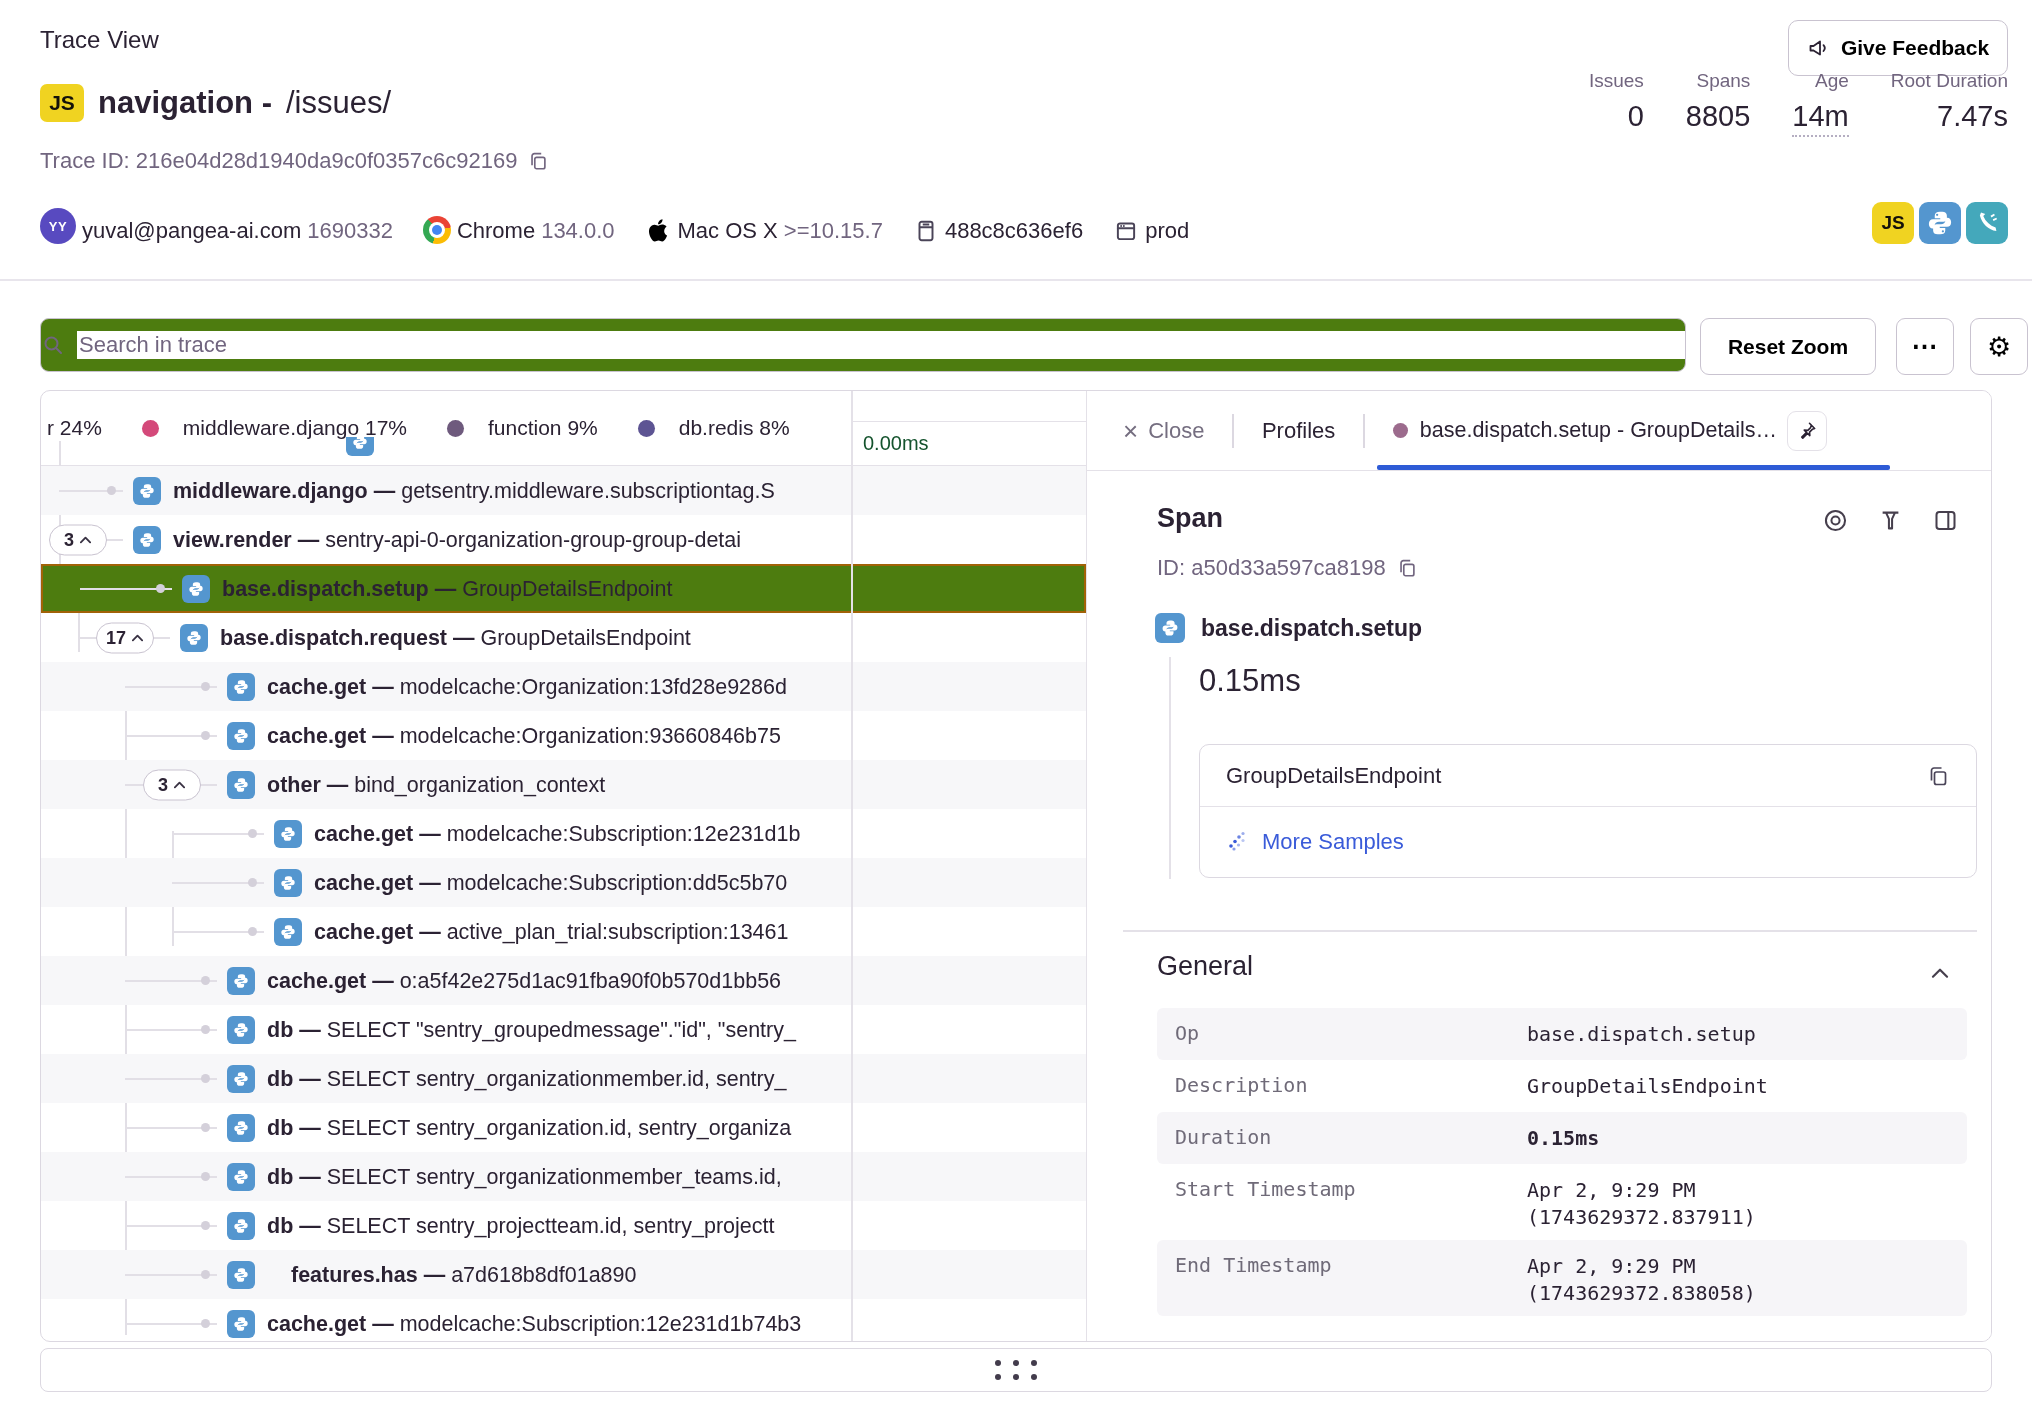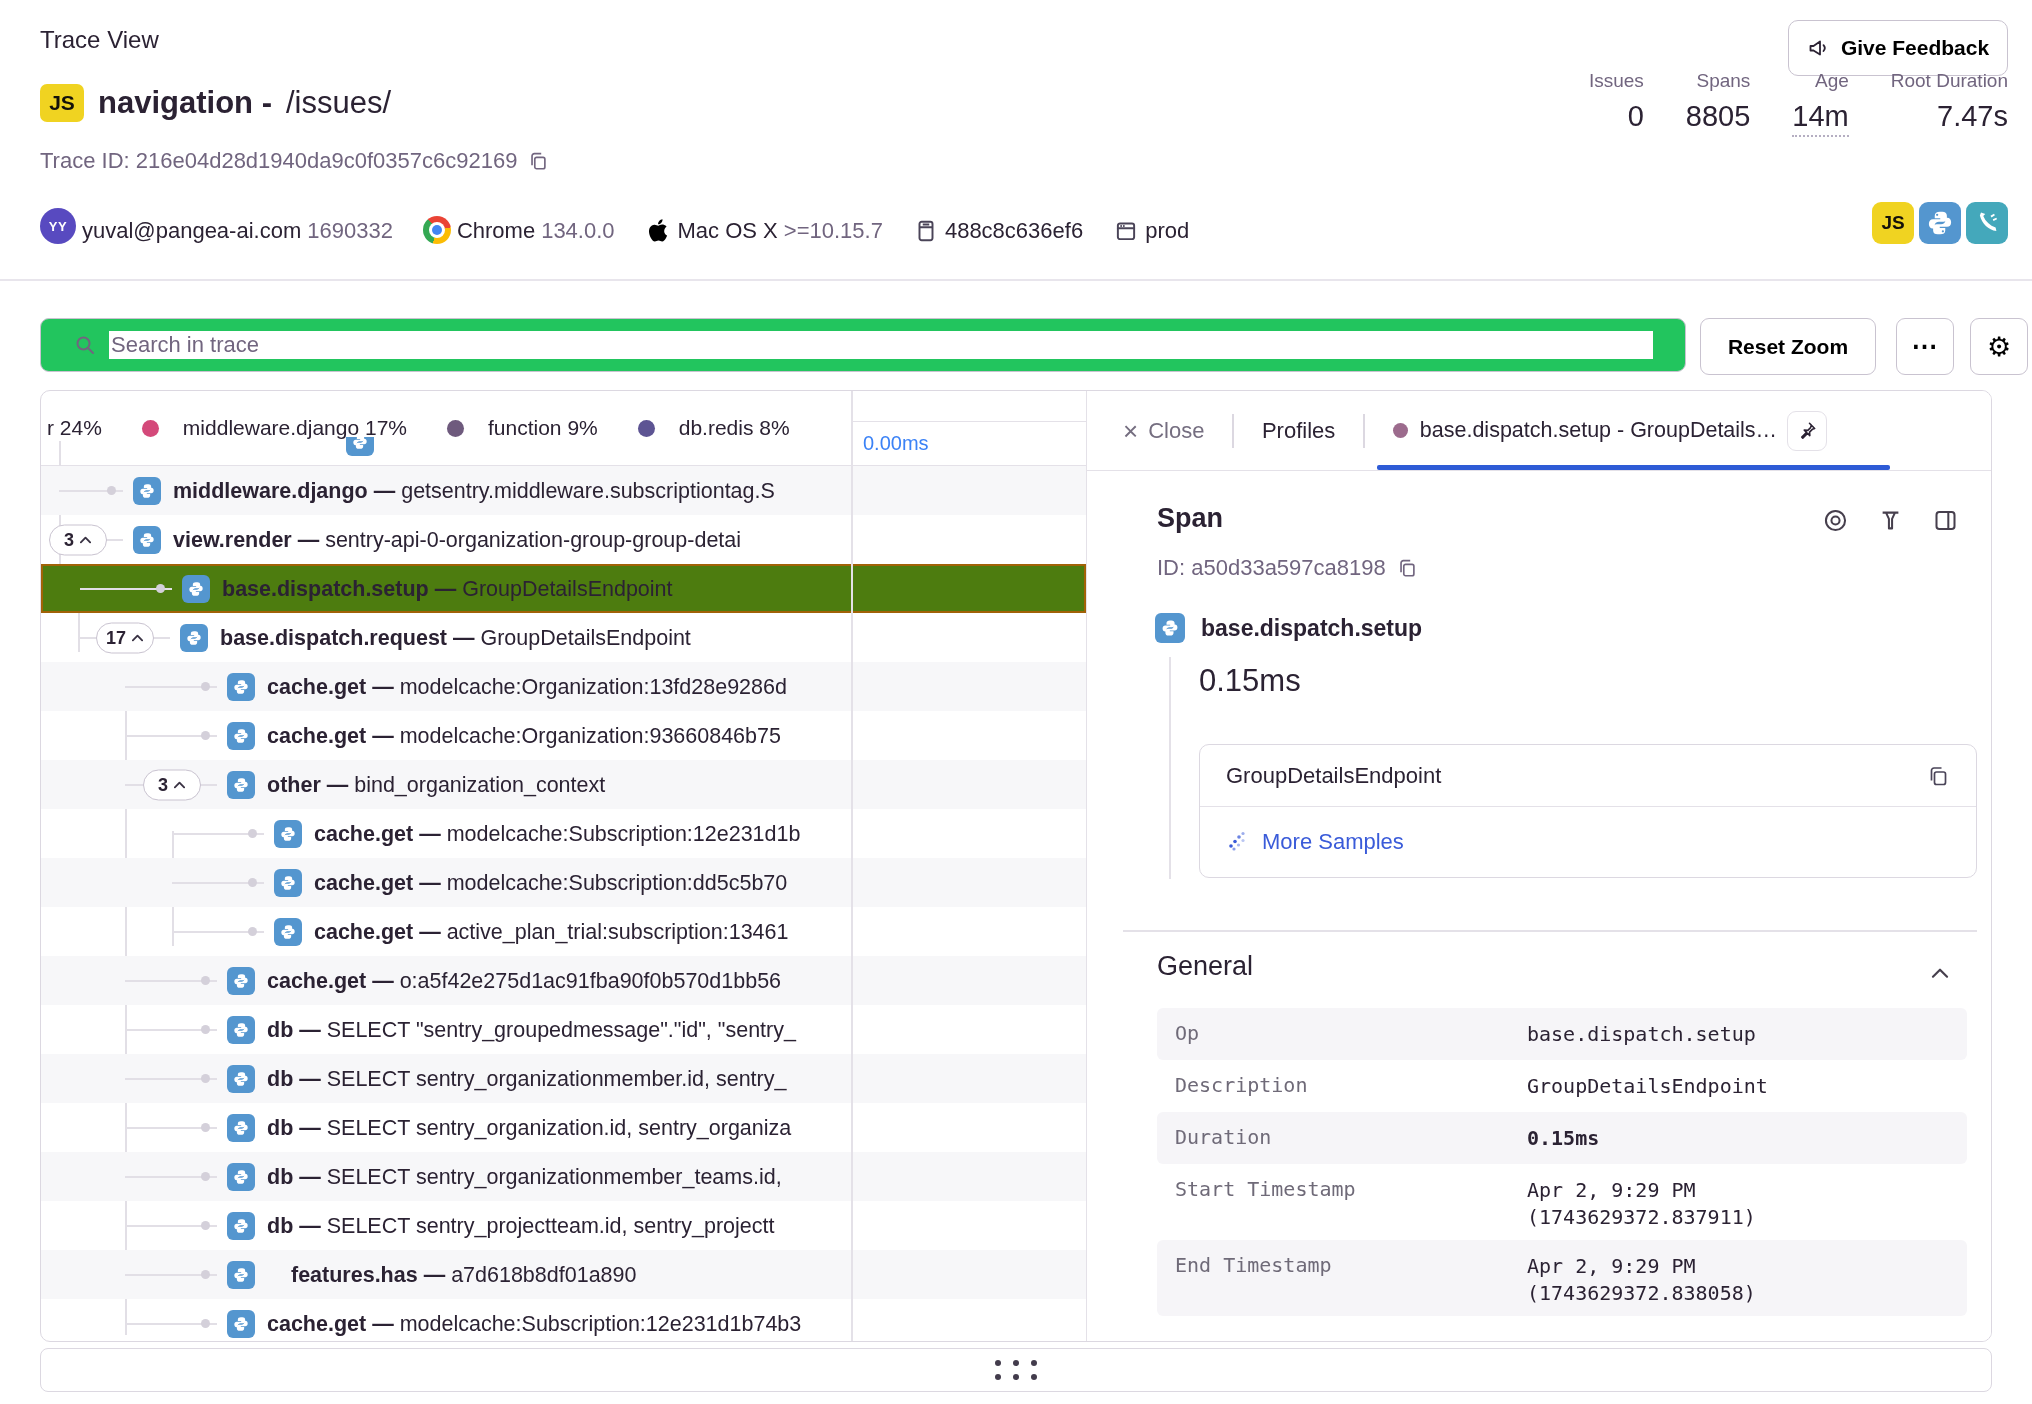--- a/index.html
+++ b/index.html
@@ -34,38 +34,38 @@
   .chrome-icon::after{content:"";position:absolute;inset:9px;border-radius:50%;background:#4285f4;}
   .platform-badges{right:24px;top:202px;display:flex;gap:5px;}
   .pbadge{width:42px;height:42px;border-radius:9px;display:flex;align-items:center;justify-content:center;}
   .pbadge.js{background:#f0d321;color:#14110a;font-size:19px;font-weight:800;}
   .pbadge.py{background:#5496cf;}
   .pbadge.flask{background:#44a8bb;}
   .header-divider{left:0;top:279px;width:2032px;height:1.5px;background:#e8e5ec;}
 
   
   .search-box{left:40px;top:318px;width:1646px;height:54px;border:1.5px solid #c9c3d0;border-radius:9px;
-    display:flex;align-items:center;padding:0 32px;gap:12px;box-sizing:border-box;background:#22c55e;}
+    display:flex;align-items:center;padding:0 0;gap:12px;box-sizing:border-box;background:#4d7c0f;}
   .search-input{border:none;outline:none;flex:1;font-size:22px;font-family:"Liberation Sans",sans-serif;color:#2b2233;}
   .search-input::placeholder{color:#71657f;}
   .tb-btn{top:318px;height:57px;border:1.5px solid #c9c3d0;border-radius:9px;background:#fff;
     display:flex;align-items:center;justify-content:center;font-size:21px;font-weight:600;cursor:pointer;box-sizing:border-box;}
   .reset-zoom{left:1700px;width:176px;}
   .more-btn{left:1896px;width:58px;font-size:26px;font-weight:700;letter-spacing:1px;}
   .gear-btn{left:1970px;width:58px;font-size:27px;font-weight:400;}
 
   
   .main-panel{left:40px;top:390px;width:1952px;height:952px;border:1.5px solid #dcd8e1;border-radius:10px;
     overflow:hidden;background:#fff;box-sizing:border-box;}
   .legend-row{left:0;top:0;width:810px;height:75px;border-bottom:1.5px solid #e4e1e8;box-sizing:border-box;
     display:flex;align-items:center;gap:40px;padding-left:6px;font-size:21px;}
   .legend-item{display:flex;align-items:center;gap:24px;cursor:pointer;}
   .legend-dot{width:17px;height:17px;border-radius:50%;}
   .axis-cell{left:810px;top:30px;width:235px;height:45px;border-top:1.5px solid #e4e1e8;border-bottom:1.5px solid #e4e1e8;
-    box-sizing:border-box;display:flex;align-items:center;padding-left:12px;font-size:20px;color:#3b82f6;}
+    box-sizing:border-box;display:flex;align-items:center;padding-left:12px;font-size:20px;color:#14532d;}
   .timeline-divider{left:810px;top:0;width:1.5px;height:952px;background:#e4e1e8;z-index:3;}
 
   .partial-row{left:305px;top:46px;width:28px;height:22px;overflow:hidden;z-index:1;}
   .partial-row .py-icon{position:absolute;top:-9px;left:0;}
 
   .tree-rows{left:0;top:75px;width:1045px;height:887px;}
   .trace-row{position:relative;height:49px;box-sizing:border-box;cursor:pointer;}
   .trace-row.stripe{background:#f7f7f9;}
   .trace-row.selected{background:#4d7c0f;border:2px solid #a16207;}
   .h-line{position:absolute;top:50%;height:2px;margin-top:-1px;background:#e2dfe6;}

